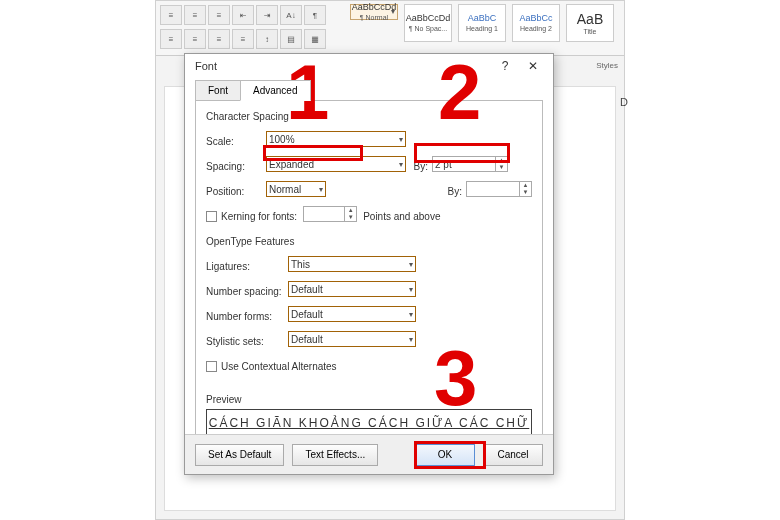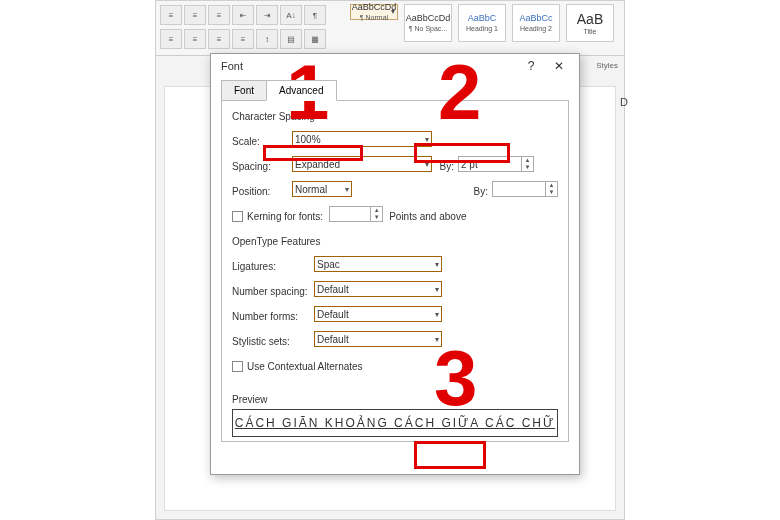--- a/index.html
+++ b/index.html
@@ -13,21 +13,21 @@
   .style-box { width: 48px; height: 38px; border: 1px solid #ccc; background: #fff; font-size: 8px; color: #3a6fbf; display: flex; flex-direction: column; align-items: center; justify-content: center; text-align: center; line-height: 1; padding: 2px; }
   .style-box.sel { border: 1px solid #c7a46e; background: #fdf4e3; }
   .style-sample { color: #333; font-size: 9px; margin-bottom: 2px; }
   .style-sample.big { font-size: 14px; }
   .style-label { font-size: 7px; color: #555; }
   .styles-hdr { position: absolute; right: 6px; top: 60px; font-size: 8px; color: #666; }
   
   .doc-bg { position: absolute; top: 85px; left: 8px; right: 8px; bottom: 8px; background: #fff; border: 1px solid #ddd; }
   .doc-sample { position: absolute; top: 95px; right: -6px; font-size: 11px; color: #444; letter-spacing: 2px; }
   
-  .dlg { position: absolute; left: 54px; top: 52px; width: 370px; height: 422px; background: #fff; border: 1px solid #9a9a9a; box-shadow: 2px 3px 10px rgba(0,0,0,0.25); }
+  .dlg { position: absolute; left: 28px; top: 52px; width: 370px; height: 422px; background: #fff; border: 1px solid #9a9a9a; box-shadow: 2px 3px 10px rgba(0,0,0,0.25); }
   .dlg-title { height: 24px; line-height: 24px; padding: 0 6px 0 10px; font-size: 11px; color: #333; display: flex; align-items: center; }
   .dlg-title .sp { flex: 1; }
   .dlg-close, .dlg-help { width: 28px; text-align: center; font-size: 12px; color: #333; cursor: default; }
   .tabs { display: flex; margin: 2px 0 0 10px; }
   .tab { padding: 4px 12px; font-size: 10px; border: 1px solid #bbb; background: #eee; margin-right: -1px; cursor: default; }
   .tab.active { background: #fff; border-bottom: 1px solid #fff; position: relative; z-index: 2; }
   .tab-body { border: 1px solid #bbb; margin: -1px 10px 6px 10px; padding: 8px 10px 6px 10px; height: 342px; background: #fff; font-size: 10px; color: #333; overflow: hidden; }
   .grp-title { font-size: 10px; color: #333; margin: 2px 0 4px 0; }
   .row { display: flex; align-items: flex-end; margin: 7px 0; height: 18px; }
   .lbl { width: 60px; font-size: 10px; }
@@ -163,21 +163,21 @@
             </div>
           </div>
         <span>Points and above</span>
       </div>
 
       <div class="grp-title" style="margin-top:14px">OpenType Features</div>
 
       <div class="row">
         <span class="lbl2">Ligatures:</span>
         <div class="sel" style="width:128px">
-            <span>Spac</span>
+            <span>This</span>
           </div>
       </div>
       <div class="row">
         <span class="lbl2">Number spacing:</span>
         <div class="sel" style="width:128px">
             <span>Default</span>
           </div>
       </div>
       <div class="row">
         <span class="lbl2">Number forms:</span>
@@ -196,20 +196,27 @@
         <span>Use Contextual Alternates</span>
       </div>
 
       <div class="grp-title" style="margin-top:22px">Preview</div>
       <div class="preview-box">
           <span>CÁCH GIÃN KHOẢNG CÁCH GIỮA CÁC CHỮ</span>
         </div>
       <div class="preview-note">This is a TrueType font. This font will be used on both printer and screen.</div>
     </div>
 
+    <div class="dlg-footer">
+      <div class="btn">Set As Default</div>
+      <div class="btn">Text Effects...</div>
+      <span class="footer-sp"></span>
+      <div class="btn ok">OK</div>
+      <div class="btn">Cancel</div>
+    </div>
   </div>
 
   <div class="hl" style="left:107px; top:144px; width:100px; height:16px;"></div>
   <div class="hl" style="left:258px; top:142px; width:96px; height:20px;"></div>
   <div class="hl" style="left:258px; top:440px; width:72px; height:28px;"></div>
 
   <div class="callout" style="left:130px; top:46px; font-size:78px;">1</div>
   <div class="callout" style="left:282px; top:46px; font-size:78px;">2</div>
   <div class="callout" style="left:278px; top:332px; font-size:78px;">3</div>
 

